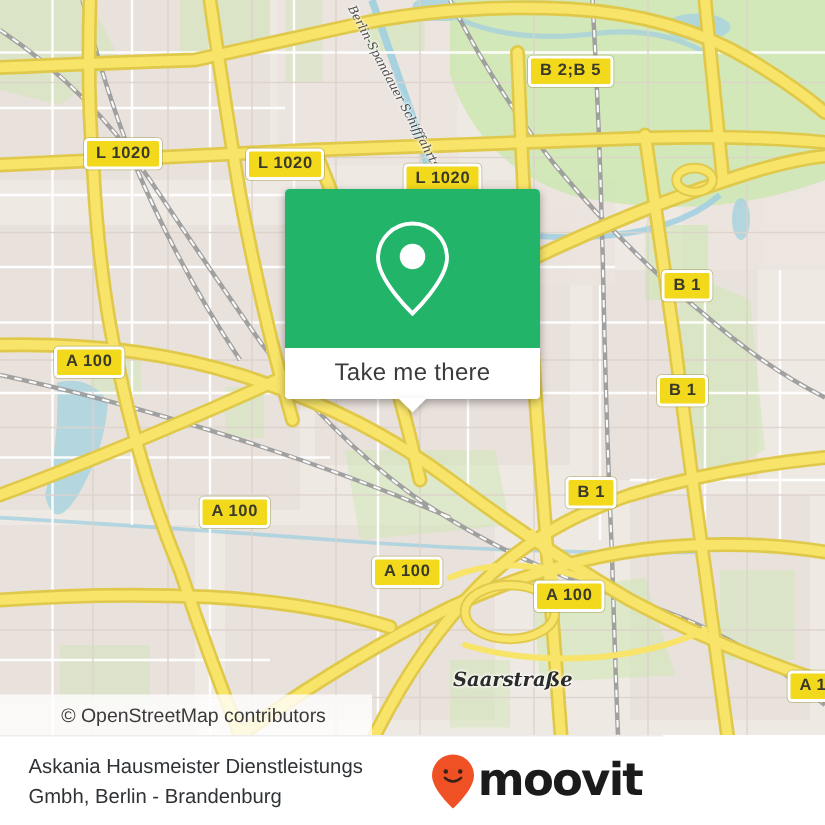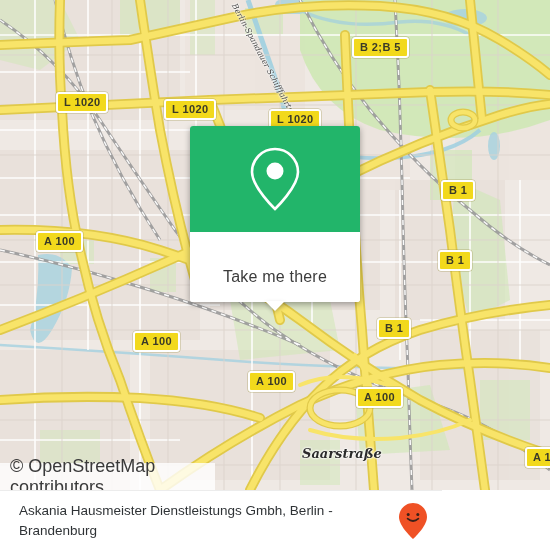--- a/index.html
+++ b/index.html
@@ -65,23 +65,22 @@
   .card-top {
     height: 106px;
     background: #22b56a;
     border-radius: 3px 3px 0 0;
     display: flex; align-items: center; justify-content: center;
   }
   .card-bottom {
     height: 34px;
     background: #ffffff;
     border-radius: 0 0 3px 3px;
-    display: flex; align-items: flex-start; justify-content: center;
+    display: flex; align-items: center; justify-content: center;
     position: relative;
-    margin-top: 36px;
   }
   .card-bottom-label {
     font-size: 16px;
     color: #3c3c3c;
     letter-spacing: .2px;
   }
   .card-pointer {
     position: absolute;
     left: 50%; bottom: -9px;
     margin-left: -10px;
@@ -89,26 +88,27 @@
     border-left: 10px solid transparent;
     border-right: 10px solid transparent;
     border-top: 10px solid #ffffff;
     filter: drop-shadow(0 2px 2px rgba(0,0,0,.22));
   }
 
   
   .attribution {
     position: absolute;
     left: 0; top: 463px;
-    width: 215px; height: 27px;
+    width: 248px; height: 27px;
     background: rgba(255,255,255,.80);
     display: flex; align-items: center;
     padding-left: 10px;
-    font-size: 18px;
+    font-size: 13px;
     color: #3a3a3a;
+    justify-content: center;
   }
 
   
   .footer {
     position: absolute;
     left: 0; top: 490px; width: 442px; height: 60px;
     background: #ffffff;
     display: flex; align-items: center;
     border-top: 1px solid #ececec;
   }
@@ -339,16 +339,17 @@
 
   <div class="footer">
     <div class="footer-title">Askania Hausmeister Dienstleistungs Gmbh, Berlin - Brandenburg</div>
     <div class="brand">
       <svg width="30" height="38" viewBox="0 0 30 38">
         <path d="M15 1 C7.3 1 1 7.3 1 15 C1 24.5 15 37 15 37 C15 37 29 24.5 29 15 C29 7.3 22.7 1 15 1 Z" fill="#ef5125"></path>
         <circle cx="10.2" cy="12.4" r="1.5" fill="#3a2018"></circle>
         <circle cx="19.8" cy="12.4" r="1.5" fill="#3a2018"></circle>
         <path d="M9.6 16.6 Q15 21.4 20.4 16.6" fill="none" stroke="#3a2018" stroke-width="1.7" stroke-linecap="round"></path>
       </svg>
+      <span class="brand-wordmark">moovit</span>
     </div>
   </div>
 
 </div>
 
 </body></html>

